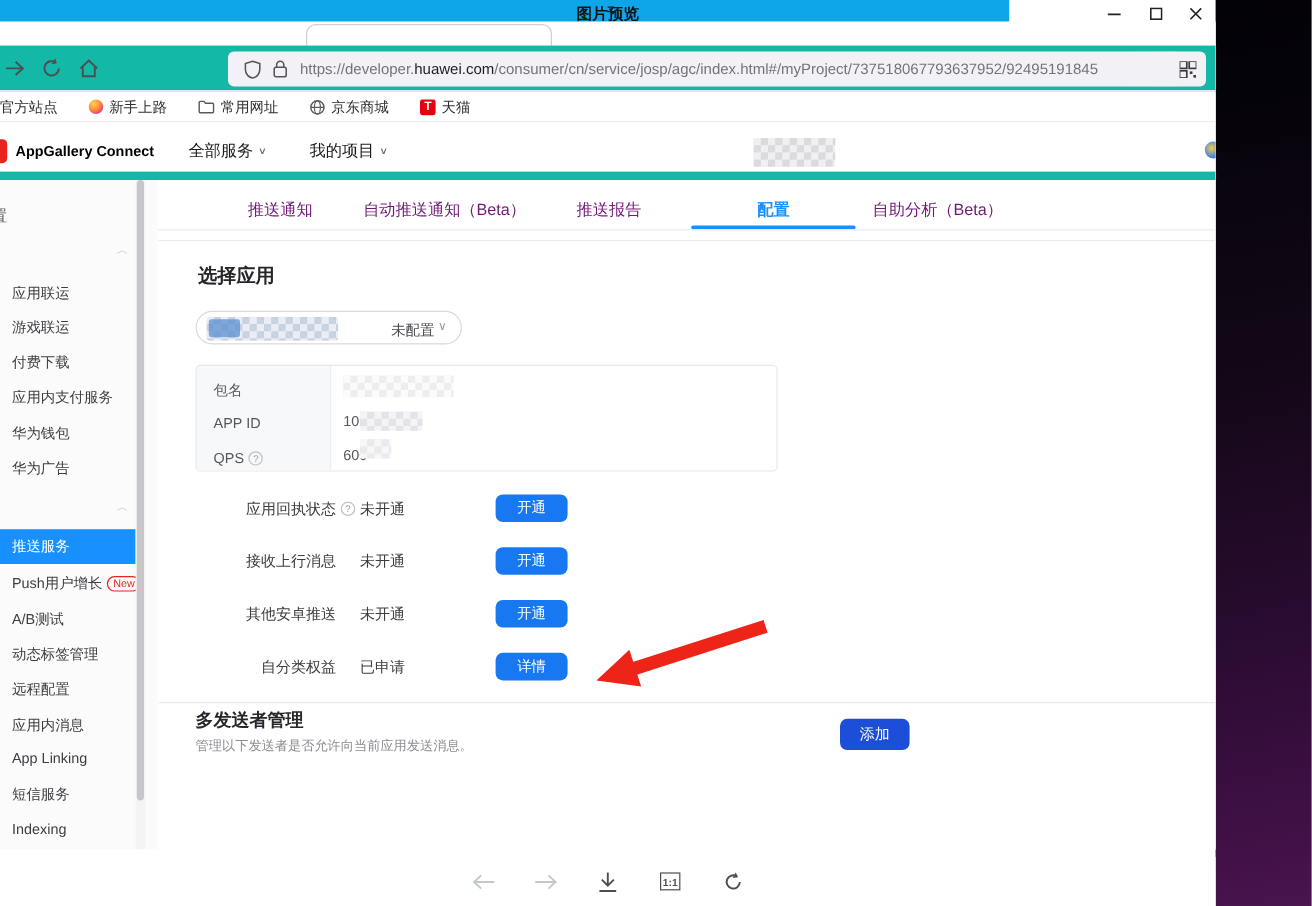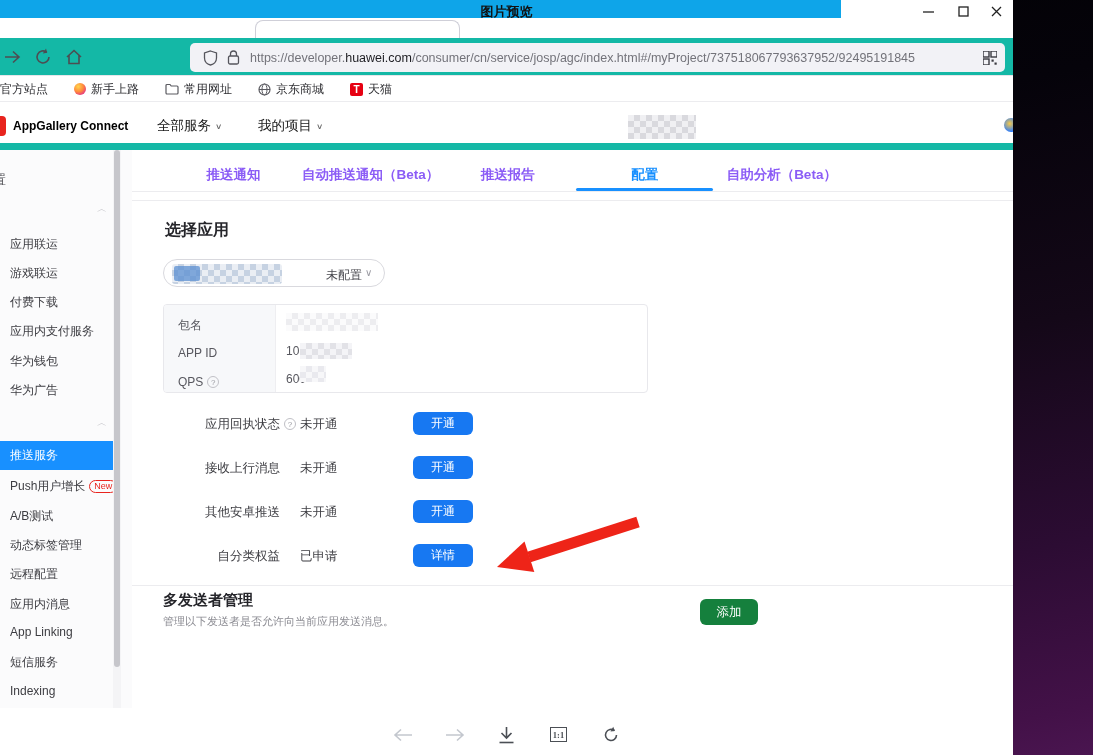--- a/index.html
+++ b/index.html
@@ -58,21 +58,21 @@
                  font-size:12px; display:flex; align-items:center; padding-left:10px; }
   .new-badge { display:inline-block; margin-left:4px; border:1px solid #e8241e; color:#e8241e; font-size:9px;
                line-height:11px; padding:0 4px; border-radius:7px; transform:translateY(-1px); }
   .side-scroll-track { position:absolute; left:113px; top:0; width:8px; height:558px; background:#f4f4f6; }
   .side-scroll-thumb { position:absolute; left:114px; top:0; width:6px; height:517px; background:#c6c6cb; border-radius:3px; }
   .partial-glyph { position:absolute; left:-7px; top:21px; width:16px; overflow:hidden; font-size:13px; color:#55555a; }
 
   
   .agc-main { position:absolute; left:132px; top:132px; width:881px; height:558px; background:#fff; }
   .tabbar { position:absolute; left:33px; top:8px; display:flex; height:33px; }
-  .tab { min-width:137px; text-align:center; font-size:13.5px; color:#8b5cf6; padding-top:8px; white-space:nowrap;font-weight:bold; }
+  .tab { min-width:137px; text-align:center; font-size:13.5px; color:#701a75; padding-top:8px; white-space:nowrap; }
   .tab.active { color:#1890ff; font-weight:bold; }
   .tab-underline { position:absolute; left:444px; top:38px; width:137px; height:3px; background:#1890ff; border-radius:2px; }
   .hline { position:absolute; left:0; width:881px; height:1px; background:#ececef; }
 
   .section-title { position:absolute; left:33px; font-size:16px; font-weight:bold; color:#26262b; }
   .app-pill { position:absolute; left:31px; top:109px; width:222px; height:28px; border:1px solid #d9d9de; border-radius:14px;
               display:flex; align-items:center; }
   .pill-status { position:absolute; left:162px; top:7px; font-size:12px; color:#4a4a50;text-align:center; }
   .pill-chev { position:absolute; left:201px; top:7px; font-size:10px; color:#9a9aa2; }
 
@@ -90,29 +90,29 @@
 
   .svc-row { position:absolute; left:0; width:500px; height:23px; }
   .svc-label { position:absolute; left:0; top:4px; width:148px; text-align:right; font-size:12.5px; color:#3d3d42; }
   .svc-info { position:absolute; left:152px; top:6px; }
   .svc-status { position:absolute; left:168px; top:4px; font-size:12.5px; color:#3d3d42; }
   .svc-btn { position:absolute; left:281px; top:0; width:60px; height:23px; background:#1778f2; border:none; border-radius:6px;
              color:#fff; font-size:12px; font-family:inherit; cursor:pointer; }
 
   .multi-title { position:absolute; left:31px; top:441px; font-size:15px; font-weight:bold; color:#26262b; }
   .multi-desc { position:absolute; left:31px; top:464px; font-size:11px; color:#8c8c93; }
-  .add-btn { position:absolute; left:568px; top:449px; width:58px; height:26px; background:#15803d; border:none; border-radius:6px;
+  .add-btn { position:absolute; left:568px; top:449px; width:58px; height:26px; background:#1d4ed8; border:none; border-radius:6px;
              color:#fff; font-size:12.5px; font-family:inherit; cursor:pointer; }
 
   .red-arrow { position:absolute; left:348px; top:355px; }
 
   
   .pv-toolbar { position:absolute; left:0; top:714px; width:1013px; height:41px; background:#fff;
                 display:flex; align-items:center; justify-content:center; gap:32px; }
-  .pv-ic { width:20px; height:20px; display:flex; align-items:center; justify-content:center;font-family:Liberation Serif, serif; }
+  .pv-ic { width:20px; height:20px; display:flex; align-items:center; justify-content:center; }
   .ratio-box { width:17px; height:15px; border:1.5px solid #4b4f55; font-size:8.5px; font-weight:bold; color:#4b4f55;
                display:flex; align-items:center; justify-content:center; }
 </style>
 </head>
 <body>
 
 <div class="preview-window">
 
   <div class="titlebar">
     <div class="titlebar-title">图片预览</div>

